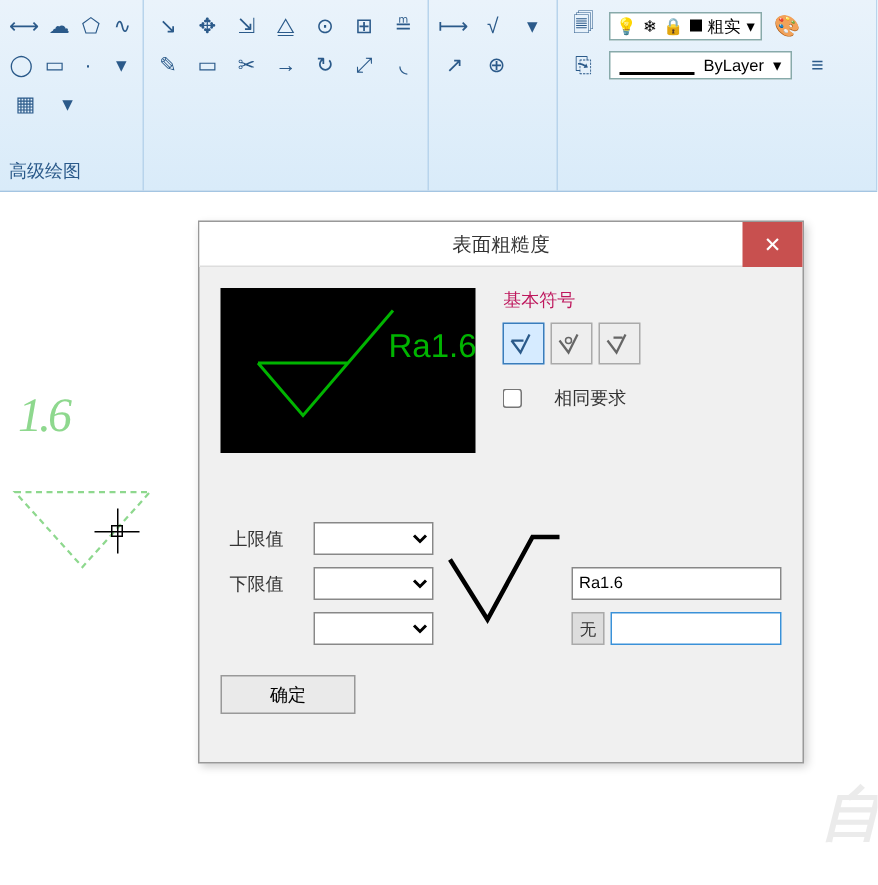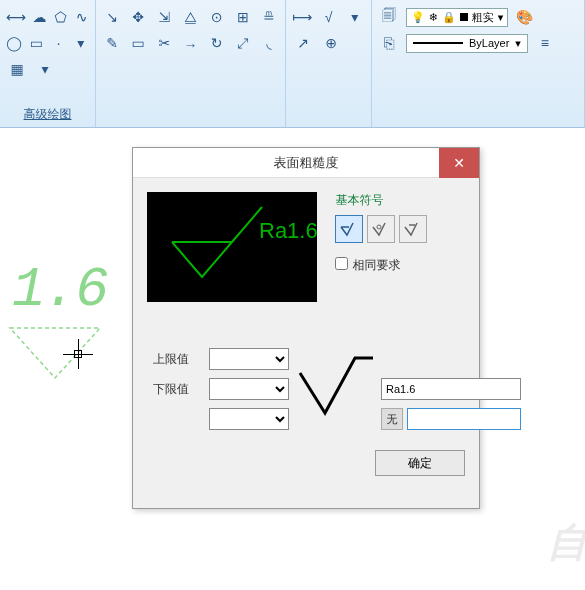--- a/index.html
+++ b/index.html
@@ -1,64 +1,64 @@
 <!DOCTYPE html>
 <html><head>
 <meta charset="utf-8">
 <style>
 * { box-sizing: border-box; margin: 0; padding: 0; font-family: "Microsoft YaHei", sans-serif; }
 body { width: 585px; height: 590px; background: #fff; overflow: hidden; position: relative; }
 
 
 .ribbon { background: linear-gradient(#eaf3fb,#d9ebf9); border-bottom: 1px solid #a4c5e2; height: 128px; display: flex; }
 .ribbon-group { border-right: 1px solid #b8d4ec; padding: 4px 6px 0 6px; display: flex; flex-direction: column; justify-content: space-between; }
-.ribbon-label { text-align: center; font-size: 12px; color: #2b5a8a; padding: 4px 0; text-decoration: underline; }
+.ribbon-label { font-size: 12px; color: #2b5a8a; padding: 4px 0; }
 .ribbon-row { display: flex; gap: 6px; align-items: center; padding: 2px 0; }
 .ribbon-btn { width: 22px; height: 22px; display: flex; align-items: center; justify-content: center; font-size: 14px; color: #2b5a8a; cursor: pointer; }
 .lineweight-box { border: 1px solid #8aa; background: #fff; padding: 1px 4px; font-size: 11px; display: flex; align-items: center; gap: 4px; }
-.bylayer { border: 1px solid #8aa; background: #fff; padding: 2px 6px; font-size: 11px; display: flex; align-items: center; gap: 6px; }
+.bylayer { border: 1px solid #8aa; background: #fff; padding: 2px 6px; font-size: 11px; display: flex; align-items: flex-end; gap: 6px; }
 .bylayer .line { width: 50px; height: 2px; background: #000; }
 
 
 .canvas { position: absolute; left: 0; top: 128px; right: 0; bottom: 0; background: #fff; }
-.ghost-text { position: absolute; left: 12px; top: 130px; font-size: 56px; color: #8ed88e; font-style: italic; font-family: Liberation Mono, monospace; letter-spacing: -2px; }
+.ghost-text { position: absolute; left: 12px; top: 130px; font-size: 32px; color: #8ed88e; font-style: italic; font-family: Liberation Serif, serif; letter-spacing: -2px; }
 .ghost-tri { position: absolute; left: 5px; top: 195px; }
 .cursor-cross { position: absolute; left: 78px; top: 226px; }
 .cursor-cross:before, .cursor-cross:after { content: ""; position: absolute; background: #000; }
 .cursor-cross:before { width: 30px; height: 1px; left: -15px; top: 0; }
 .cursor-cross:after { width: 1px; height: 30px; left: 0; top: -15px; }
 .cursor-box { position: absolute; left: -4px; top: -4px; width: 8px; height: 8px; border: 1px solid #000; }
 
 
-.dialog { position: absolute; left: 132px; top: 147px; width: 348px; background: #f0f0f0; border: 1px solid #999; box-shadow: 2px 2px 6px rgba(0,0,0,0.2); }
+.dialog { position: absolute; left: 132px; top: 147px; width: 404px; background: #f0f0f0; border: 1px solid #999; box-shadow: 2px 2px 6px rgba(0,0,0,0.2); }
 .dialog-title { height: 30px; display: flex; align-items: center; justify-content: center; font-size: 13px; color: #333; position: relative; background: #fff; border-bottom: 1px solid #ddd; }
 .dialog-close { position: absolute; right: 0; top: 0; width: 40px; height: 30px; background: #c8504f; color: #fff; display: flex; align-items: center; justify-content: center; font-size: 14px; cursor: pointer; }
 .dialog-body { padding: 14px; }
 
 .preview-box { width: 170px; height: 110px; background: #000; position: relative; display: inline-block; vertical-align: top; }
 .preview-svg { width: 100%; height: 100%; }
 
 .symbol-group { display: inline-block; vertical-align: top; margin-left: 14px; }
-.symbol-label { font-size: 12px; color: #15803d; margin-bottom: 6px; }
+.symbol-label { font-size: 12px; color: #be185d; margin-bottom: 6px; }
 .symbol-row { display: flex; gap: 4px; }
 .symbol-btn { width: 28px; height: 28px; border: 1px solid #aaa; background: #eee; display: flex; align-items: center; justify-content: center; cursor: pointer; }
 .symbol-btn.active { border: 1px solid #3a7dbb; background: #d6ebff; }
-.checkbox-row { margin-top: 14px; font-size: 12px; color: #333; display: flex; gap: 4px; }
+.checkbox-row { margin-top: 14px; font-size: 12px; color: #333; display: flex; align-items: center; gap: 21px; }
 .checkbox-row input { width: 13px; height: 13px; }
 
 .form-area { margin-top: 40px; padding: 6px; display: grid; grid-template-columns: 50px 80px 80px 140px; gap: 8px 6px; align-items: center; font-size: 12px; color: #333; }
 .form-area label { text-align: left; }
 .combo { border: 1px solid #888; background: #fff; height: 22px; width: 100%; font-size: 11px; padding: 0 2px; }
 .text-in { border: 1px solid #888; background: #fff; height: 22px; width: 100%; font-size: 11px; padding: 0 4px; }
 .text-in.focus { border: 1px solid #3a91d8; background: #fff; }
 .big-check { position: relative; grid-row: span 3; }
 .big-check svg { width: 80px; height: 70px; }
 .none-btn { width: 22px; height: 22px; border: 1px solid #aaa; background: #ddd; font-size: 11px; display: inline-flex; align-items: center; justify-content: center; cursor: pointer; }
 
-.dialog-buttons { display: flex; justify-content: flex-end; gap: 40px; padding: 14px 0 18px 0; }
+.dialog-buttons { display: flex; justify-content: flex-start; gap: 40px; padding: 14px 0 18px 0; }
 .dlg-btn { width: 90px; height: 26px; border: 1px solid #999; background: #eaeaea; font-size: 12px; cursor: pointer; }
 
 .watermark { position: absolute; right: 0; bottom: 20px; font-size: 40px; font-weight: bold; color: rgba(120,120,120,0.15); font-style: italic; letter-spacing: -2px; }
 </style>
 </head>
 <body>
 
 <div class="ribbon">
   <div class="ribbon-group" style="width:96px">
     <div>

